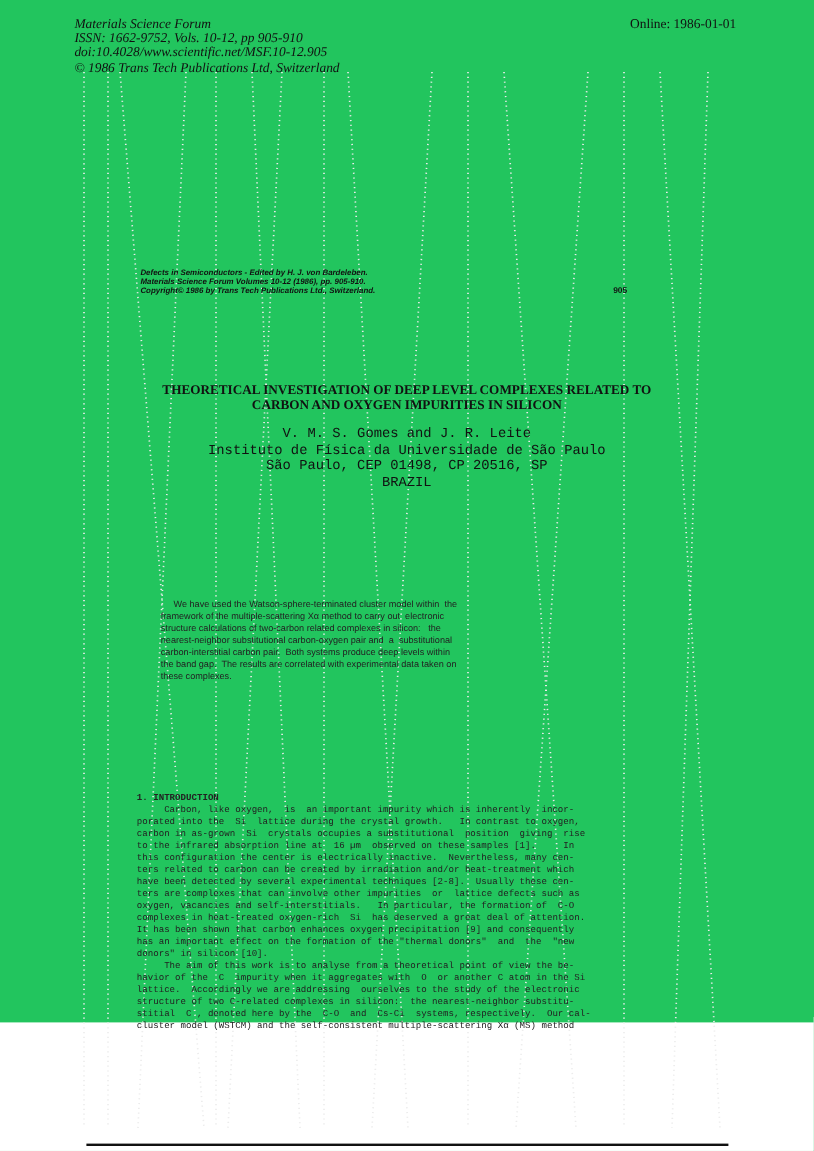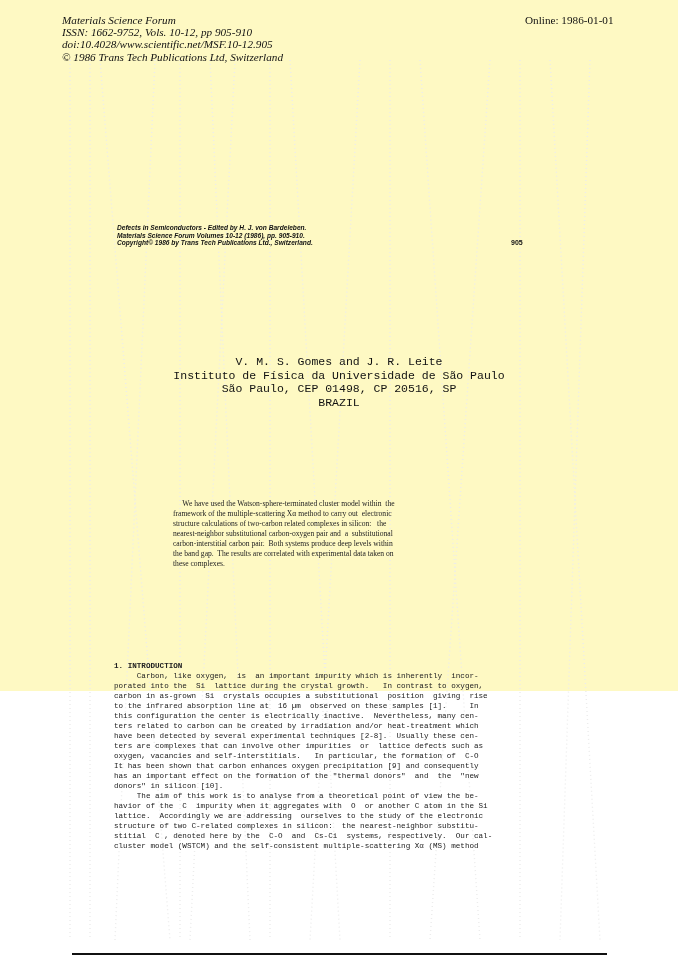--- a/index.html
+++ b/index.html
@@ -1,36 +1,36 @@
 <!DOCTYPE html>
 <html><head>
 <meta charset="utf-8">
 <style>
   html, body { margin: 0; padding: 0; background: #ffffff; }
   body { width: 678px; height: 959px; position: relative; overflow: hidden; color: #111; }
-  .page { position: absolute; left: 0; top: 0; width: 678px; height: 691px; background: #fef9c3; }
+  .page { position: absolute; left: 0; top: 0; width: 678px; height: 852px; background: #22c55e; }
 
   
   .wm { position: absolute; left: 60px; top: 60px; width: 560px; height: 890px; pointer-events: none; }
   .wm svg { width: 100%; height: 100%; }
 
   .pubinfo { position: absolute; left: 62px; top: 14px; font-family: "Liberation Serif", serif; font-style: italic; font-size: 11.2px; line-height: 12.2px; color: #111; }
   .pubinfo div { white-space: nowrap; }
   .online { position: absolute; left: 525px; top: 14px; font-family: "Liberation Serif", serif; font-size: 11.2px; line-height: 12.2px; color: #111; white-space: nowrap; }
 
   .header-block { position: absolute; left: 117px; top: 224px; font-family: "Liberation Sans", sans-serif; font-weight: bold; font-style: italic; font-size: 6.6px; line-height: 7.6px; color: #111; }
   .header-block div { white-space: nowrap; }
   .page-num { position: absolute; left: 511px; top: 239px; font-family: "Liberation Sans", sans-serif; font-weight: bold; font-size: 7px; color: #111; }
 
   .title { position: absolute; left: 100px; width: 478px; top: 319px; text-align: center; font-family: "Liberation Serif", serif; font-weight: bold; font-size: 11px; line-height: 13px; color: #111; }
   .title div { white-space: nowrap; }
   .authors { position: absolute; left: 100px; width: 478px; top: 355px; text-align: center; font-family: Liberation Mono, monospace; font-size: 11.5px; line-height: 13.5px; color: #111; }
   .authors div { white-space: nowrap; }
 
-  .abstract { position: absolute; left: 134px; top: 499px; width: 406px; font-family: Liberation Serif, serif; font-size: 7.6px; line-height: 10px; color: #222; margin-left: 39px; }
+  .abstract { position: absolute; left: 134px; top: 499px; width: 406px; font-family: Liberation Sans, sans-serif; font-size: 7.6px; line-height: 10px; color: #222; }
   .abstract div { white-space: pre; }
 
   .section { position: absolute; left: 114px; top: 626px; width: 454px; font-family: "Liberation Mono", monospace; font-size: 7.6px; line-height: 10px; color: #222; }
   .section div { white-space: pre; }
   .sec-head { font-weight: bold; margin-top: 35px; }
 
   .rule { position: absolute; left: 72px; top: 953px; width: 535px; height: 2px; background: #111; }
 </style>
 </head>
 <body>
@@ -68,20 +68,24 @@
   </div>
   <div class="online">Online: 1986-01-01</div>
 
   <div class="header-block">
     <div>Defects in Semiconductors - Edited by H. J. von Bardeleben.</div>
     <div>Materials Science Forum Volumes 10-12 (1986),  pp. 905-910.</div>
     <div>Copyright© 1986 by Trans Tech Publications Ltd., Switzerland.</div>
   </div>
   <div class="page-num">905</div>
 
+  <div class="title">
+    <div>THEORETICAL INVESTIGATION OF DEEP LEVEL COMPLEXES RELATED TO</div>
+    <div>CARBON AND OXYGEN IMPURITIES IN SILICON</div>
+  </div>
 
   <div class="authors">
     <div>V. M. S. Gomes and J. R. Leite</div>
     <div>Instituto de Física da Universidade de São Paulo</div>
     <div>São Paulo, CEP 01498, CP 20516, SP</div>
     <div>BRAZIL</div>
   </div>
 
   <div class="abstract">
     <div>     We have used the Watson-sphere-terminated cluster model within  the</div>
@@ -97,20 +101,21 @@
     <div class="sec-head">1. INTRODUCTION</div>
     <div>     Carbon, like oxygen,  is  an important impurity which is inherently  incor-</div>
     <div>porated into the  Si  lattice during the crystal growth.   In contrast to oxygen,</div>
     <div>carbon in as-grown  Si  crystals occupies a substitutional  position  giving  rise</div>
     <div>to the infrared absorption line at  16 µm  observed on these samples [1].     In</div>
     <div>this configuration the center is electrically inactive.  Nevertheless, many cen-</div>
     <div>ters related to carbon can be created by irradiation and/or heat-treatment which</div>
     <div>have been detected by several experimental techniques [2-8].  Usually these cen-</div>
     <div>ters are complexes that can involve other impurities  or  lattice defects such as</div>
     <div>oxygen, vacancies and self-interstitials.   In particular, the formation of  C-O</div>
+    <div>complexes in heat-treated oxygen-rich  Si  has deserved a great deal of attention.</div>
     <div>It has been shown that carbon enhances oxygen precipitation [9] and consequently</div>
     <div>has an important effect on the formation of the "thermal donors"  and  the  "new</div>
     <div>donors" in silicon [10].</div>
     <div>     The aim of this work is to analyse from a theoretical point of view the be-</div>
     <div>havior of the  C  impurity when it aggregates with  O  or another C atom in the Si</div>
     <div>lattice.  Accordingly we are addressing  ourselves to the study of the electronic</div>
     <div>structure of two C-related complexes in silicon:  the nearest-neighbor substitu-</div>
     <div>stitial  C , denoted here by the  C-O  and  Cs-Ci  systems, respectively.  Our cal-</div>
     <div>cluster model (WSTCM) and the self-consistent multiple-scattering Xα (MS) method</div>
   </div>

